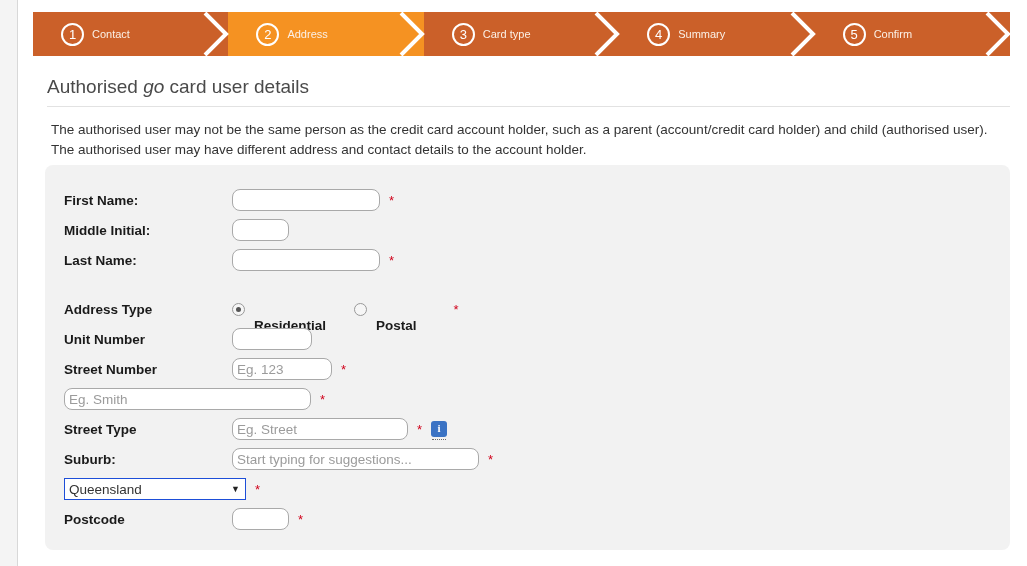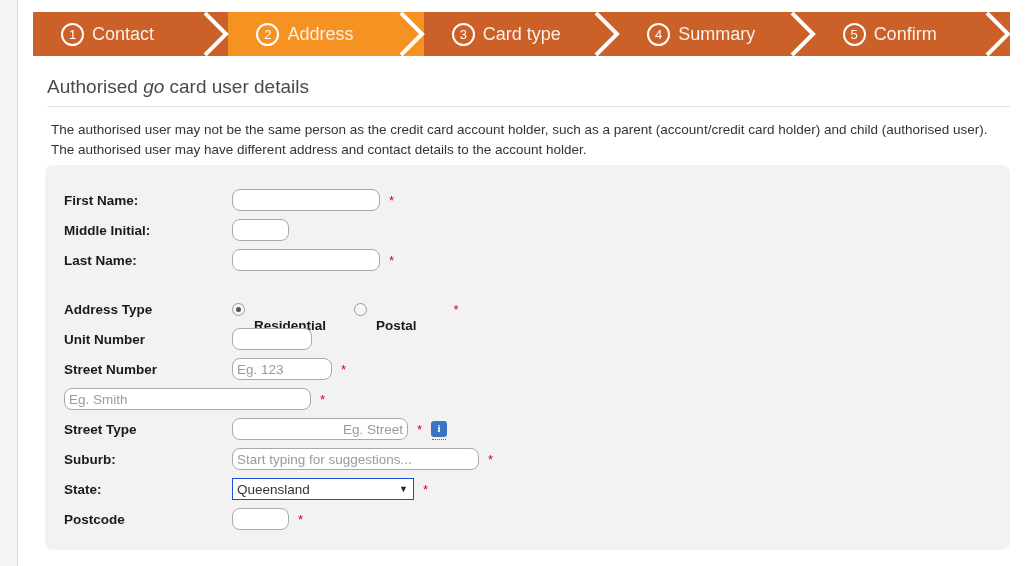--- a/index.html
+++ b/index.html
@@ -72,21 +72,21 @@
     border: 2px solid #ffffff;
     border-radius: 50%;
     display: flex;
     align-items: center;
     justify-content: center;
     font-size: 13px;
     color: #ffffff;
     margin-right: 8px;
     line-height: 1;
   }
-  .step-label { color: #fbf0e6; font-size: 18px; }
+  .step-label { color: #fbf0e6; font-size: 11px; }
 
   
   .page-title {
     position: absolute;
     left: 47px;
     top: 76px;
     width: 963px;
     font-size: 19px;
     color: #4a4a4a;
     font-weight: normal;
@@ -153,21 +153,21 @@
     outline: none;
     border-radius: 8px;
   }
   input.txt::placeholder { color: #9b9b9b; opacity: 1; }
 
   .w-name   { width: 148px; }
   .w-mid    { width: 57px; }
   .w-unit   { width: 80px; }
   .w-stnum  { width: 100px; }
   .w-stname { width: 247px; }
-  .w-sttype { width: 176px; text-align: right; }
+  .w-sttype { width: 176px; }
   .w-suburb { width: 247px; }
   .w-post   { width: 57px; }
 
   .req {
     color: #d0021b;
     font-size: 13px;
     margin-left: 9px;
     line-height: 1;
   }
 
@@ -387,21 +387,20 @@
 
       <div class="row">
         <div class="lbl">Suburb:</div>
         <div class="ctrl">
           <input class="txt w-suburb" type="text" placeholder="Start typing for suggestions..." style="">
           <span class="req">*</span>
         </div>
       </div>
 
       <div class="row">
-        <div class="lbl">State:</div>
         <div class="ctrl">
           <span class="sel-wrap">
             <select class="sel"><option>Queensland</option><option>New South Wales</option><option>Victoria</option><option>South Australia</option><option>Western Australia</option><option>Tasmania</option><option>Northern Territory</option><option>Australian Capital Territory</option></select>
             <span class="sel-arrow">▼</span>
           </span>
           <span class="req">*</span>
         </div>
       </div>
 
       <div class="row">

